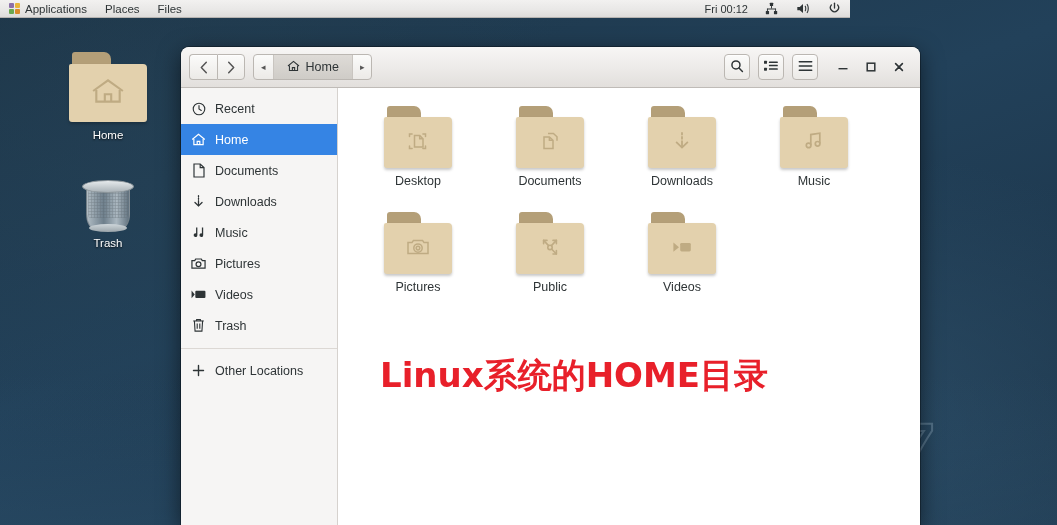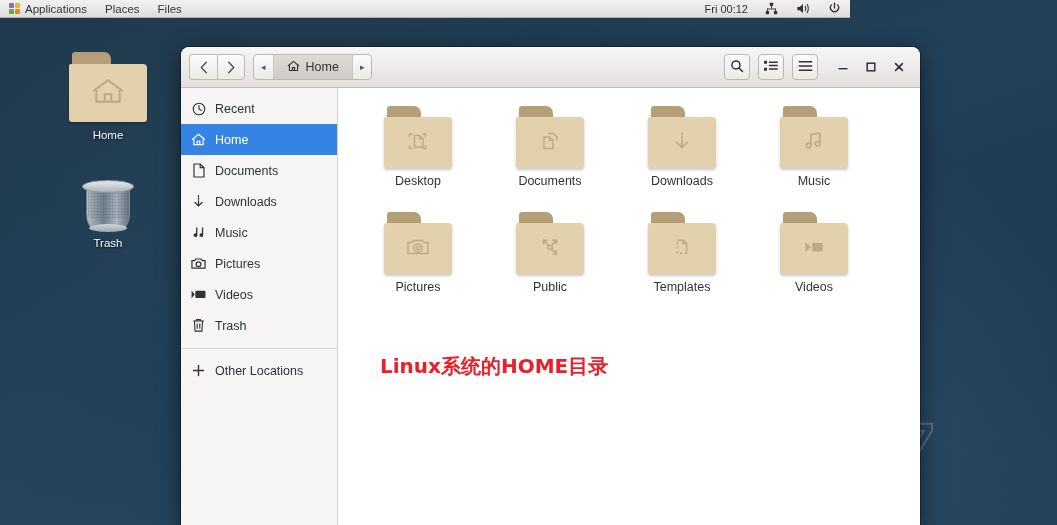--- a/index.html
+++ b/index.html
@@ -191,21 +191,21 @@
     grid-template-columns:repeat(4,132px);
     padding:14px 0 0 14px;
     row-gap:16px;
   }
   .fitem{ width:132px; text-align:center; cursor:default; padding:4px 0; border-radius:4px; }
   .fitem .ficon{ width:68px; height:62px; margin:0 auto; position:relative; }
   .fitem .flabel{ margin-top:6px; font-size:12.5px; color:#2e3436; }
 
   #annotation{
     position:absolute; left:42px; top:265px;
-    font-size:20px; font-weight:700; color:#e8202a;
+    font-size:34px; font-weight:700; color:#e8202a;
     white-space:nowrap;
     font-family:"DejaVu Sans","Liberation Sans",sans-serif;
   }
 </style>
 </head>
 <body>
 
 <div id="desktop">
   <div id="wall-sheen"></div>
   <div id="wall-glyph">7</div>
@@ -569,33 +569,20 @@
                     <path d="M20.4 6.4v3.4M20.4 6.4h-3.4"></path>
                 <path d="M15.8 15.2 20.4 20"></path>
                     <path d="M20.4 20v-3.4M20.4 20h-3.4"></path>
                 <circle cx="14" cy="13.4" r="2.2"></circle>
               </svg>
             </div>
           </div></div>
           <div class="flabel">Public</div>
         </div>
 
-        <div class="fitem">
-          <div class="ficon"><div class="folder" style="width:68px;height:62px;">
-            <div class="tab"></div><div class="body"></div>
-            <div class="glyph">
-              <svg width="28" height="26" viewBox="0 0 28 26" fill="none" stroke="#bfab83" stroke-width="1.6">
-                <path d="M9.4 6.2h5.6l3.6 3.4V19.4" stroke-dasharray="0"></path>
-                <path d="M18.6 19.4H9.4V6.2" stroke-dasharray="2.2 2.4"></path>
-                <path d="M15 6.2v3.4h3.6"></path>
-              </svg>
-            </div>
-          </div></div>
-          <div class="flabel">Templates</div>
-        </div>
 
         <div class="fitem">
           <div class="ficon"><div class="folder" style="width:68px;height:62px;">
             <div class="tab"></div><div class="body"></div>
             <div class="glyph">
               <svg width="28" height="22" viewBox="0 0 28 22" fill="#bfab83">
                 <path d="M5.4 6.6 11 11.2l-5.6 4.6z"></path>
                     <rect x="12.2" y="6.9" width="10.6" height="8.6" rx="1.4"></rect>
               </svg>
             </div>

